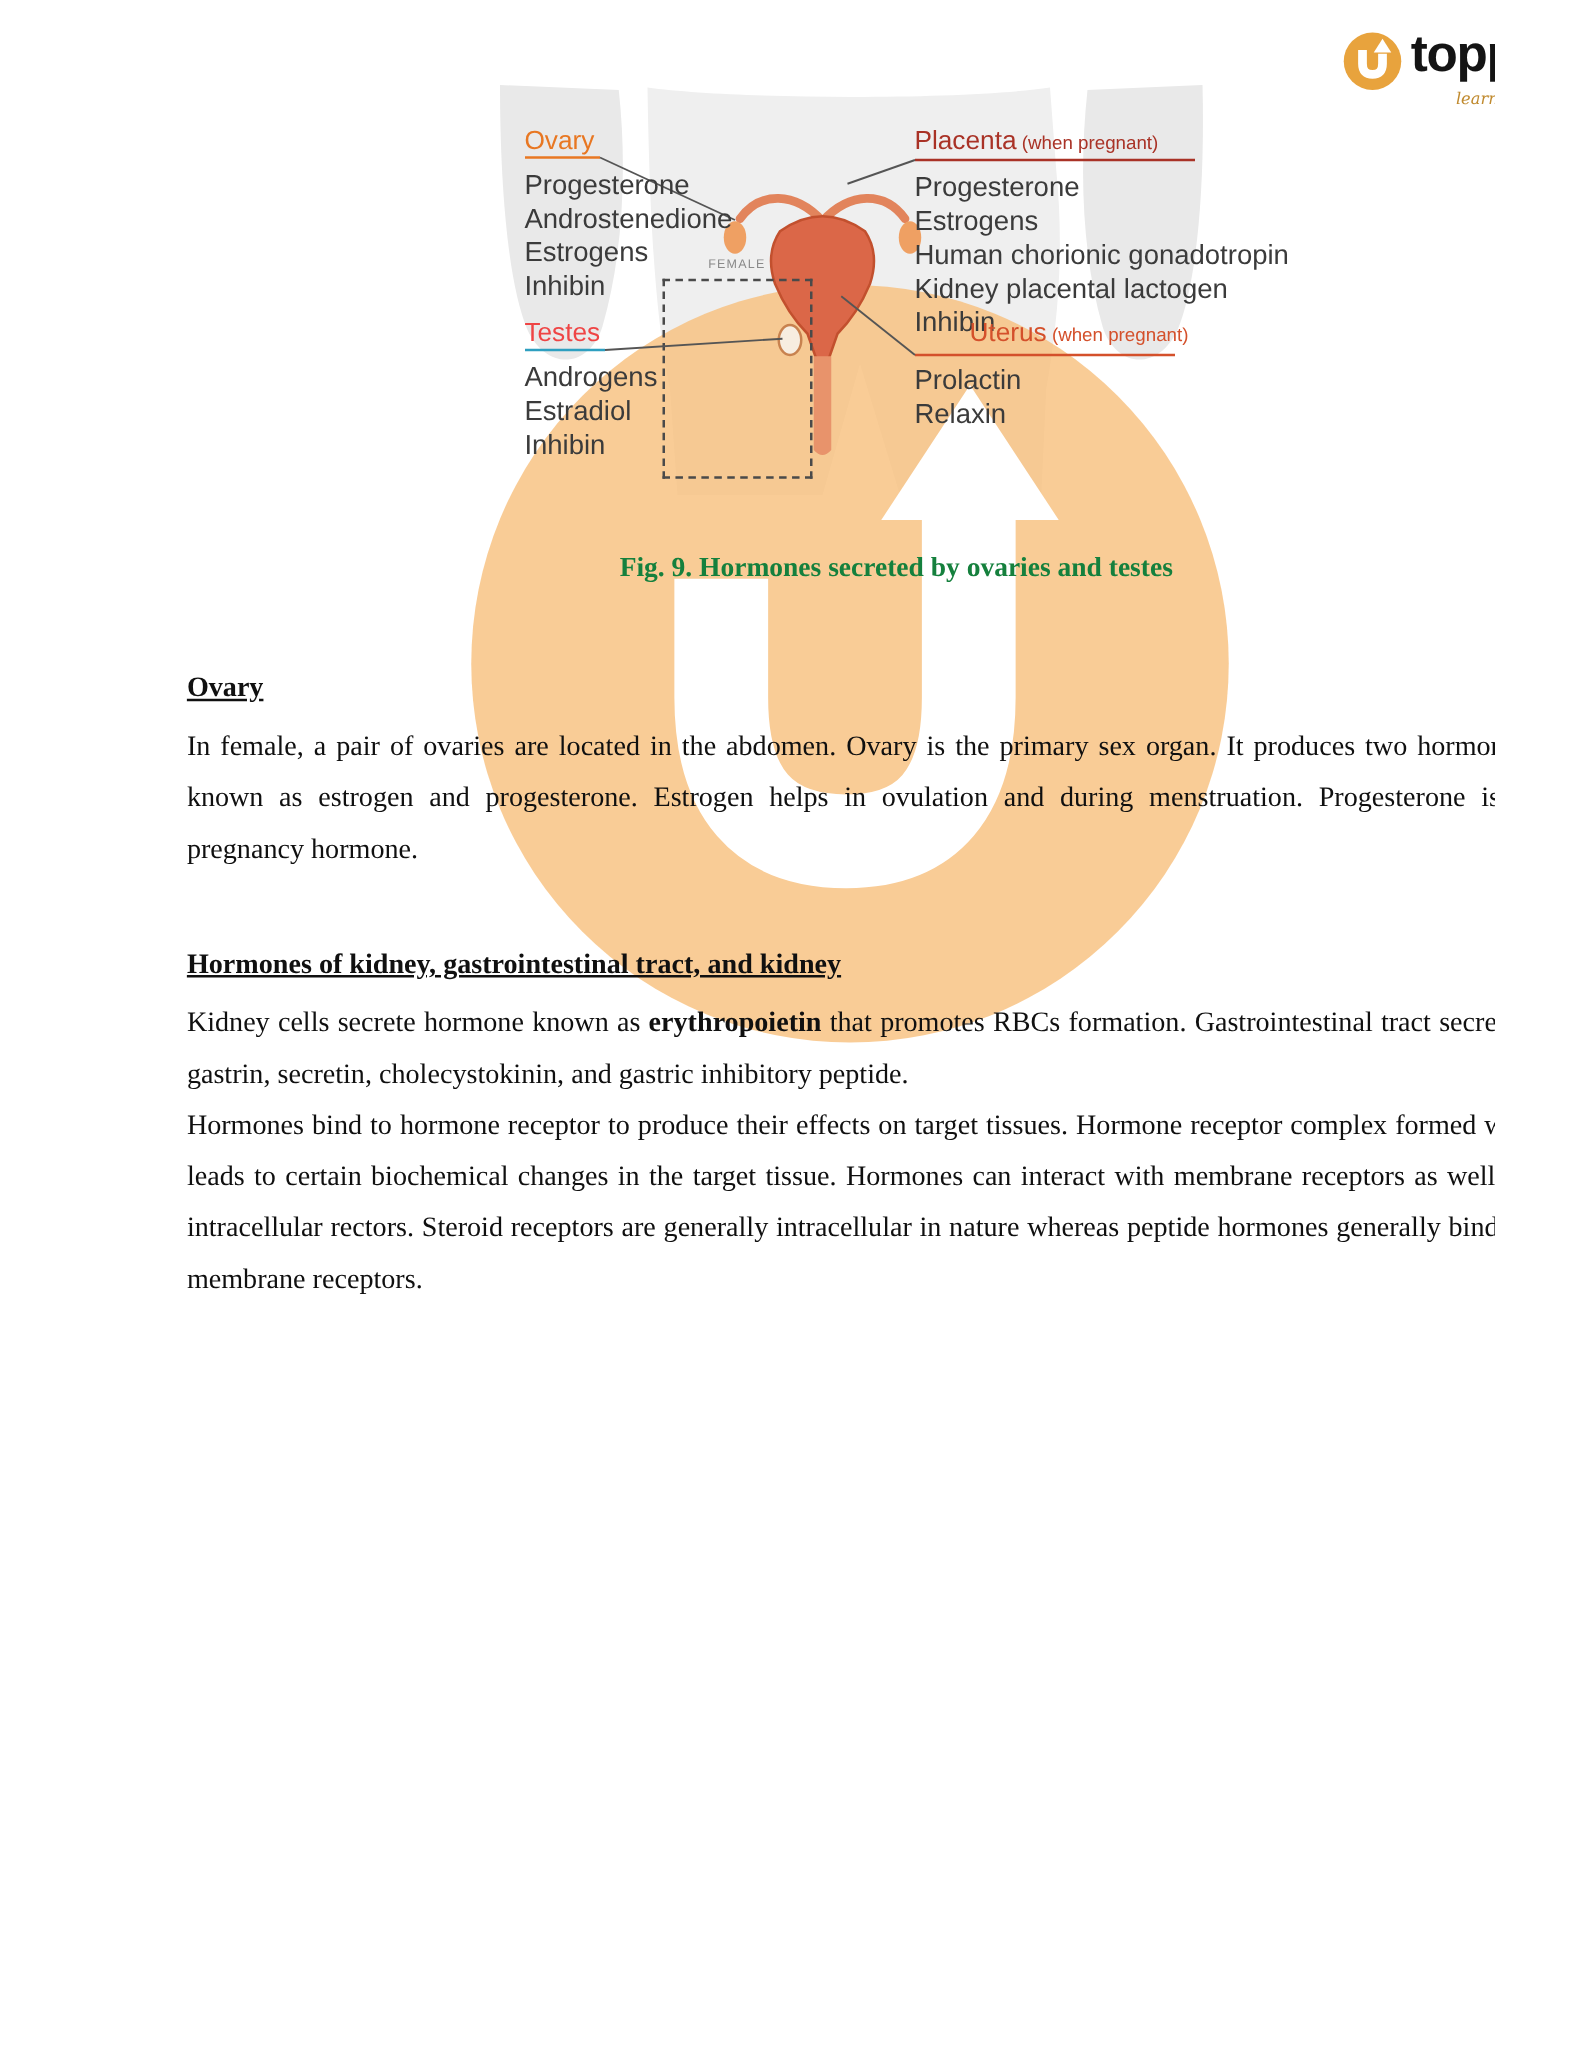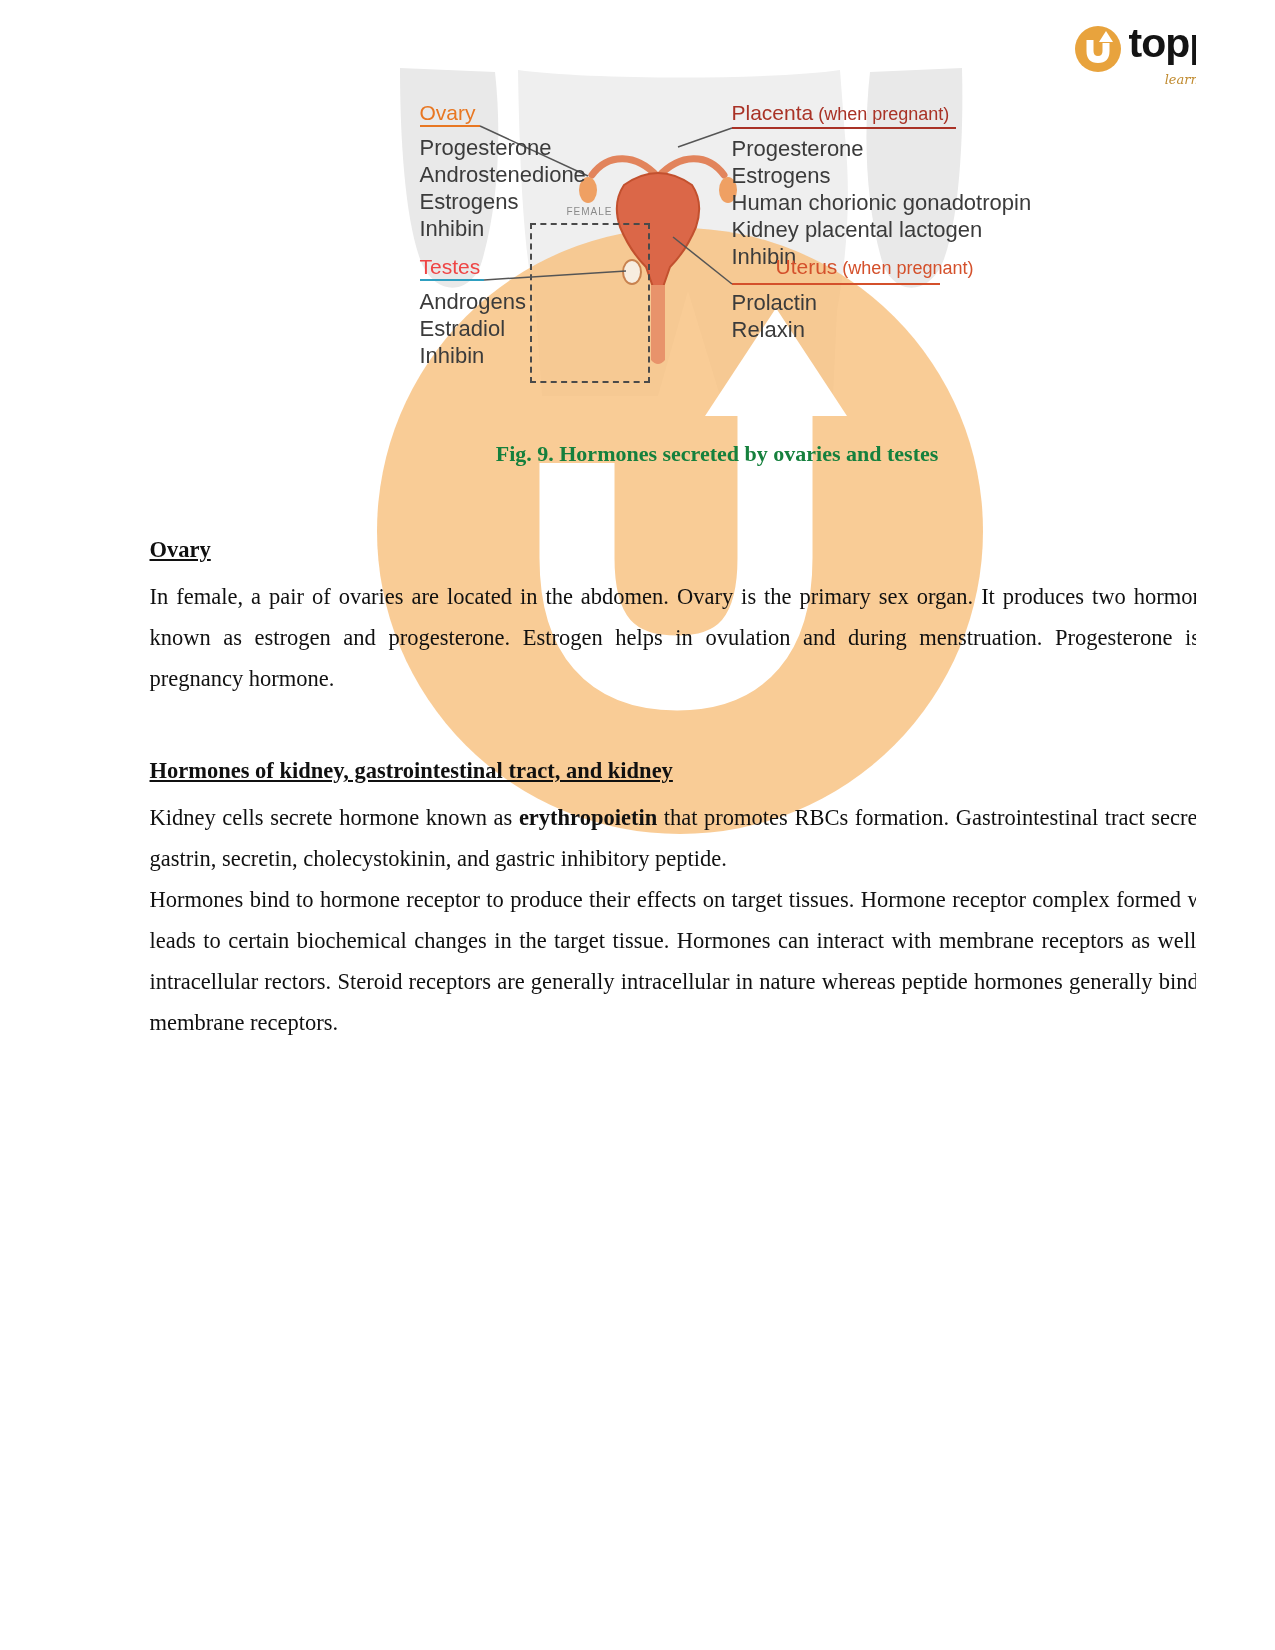--- a/index.html
+++ b/index.html
@@ -49,21 +49,21 @@
     position: absolute; left: 487px; top: 206px; z-index: 3;
     font-family: "Liberation Sans", sans-serif; font-size: 10px;
     letter-spacing: 1px; color: #8a8a8a;
   }
   .label-group { position: absolute; z-index: 4; font-family: "Liberation Sans", sans-serif; }
   .lg-0 { left: 340px; top: 101px; }
   .lg-1 { left: 340px; top: 255px; }
   .lg-2 { left: 652px; top: 101px; }
   .lg-3 { left: 652px; top: 255px; }
   .group-title { font-size: 21px; line-height: 24px; margin-bottom: 9px; white-space: nowrap; }
-  .group-title .suffix { font-size: 18px; }
+  .group-title .suffix { font-size: 15px; }
   .group-item { font-size: 22px; line-height: 27px; color: #3b3b3b; white-space: nowrap; }
 
   .figure-caption {
     position: absolute; left: 0; top: 441px; width: 1275px; z-index: 4;
     text-align: center; font-weight: bold; font-size: 22px; color: #15803d;
   }
 
   
   .sections { position: absolute; left: 70px; top: 478px; width: 1073px; z-index: 4; color: #101010; }
   .sec-heading {

